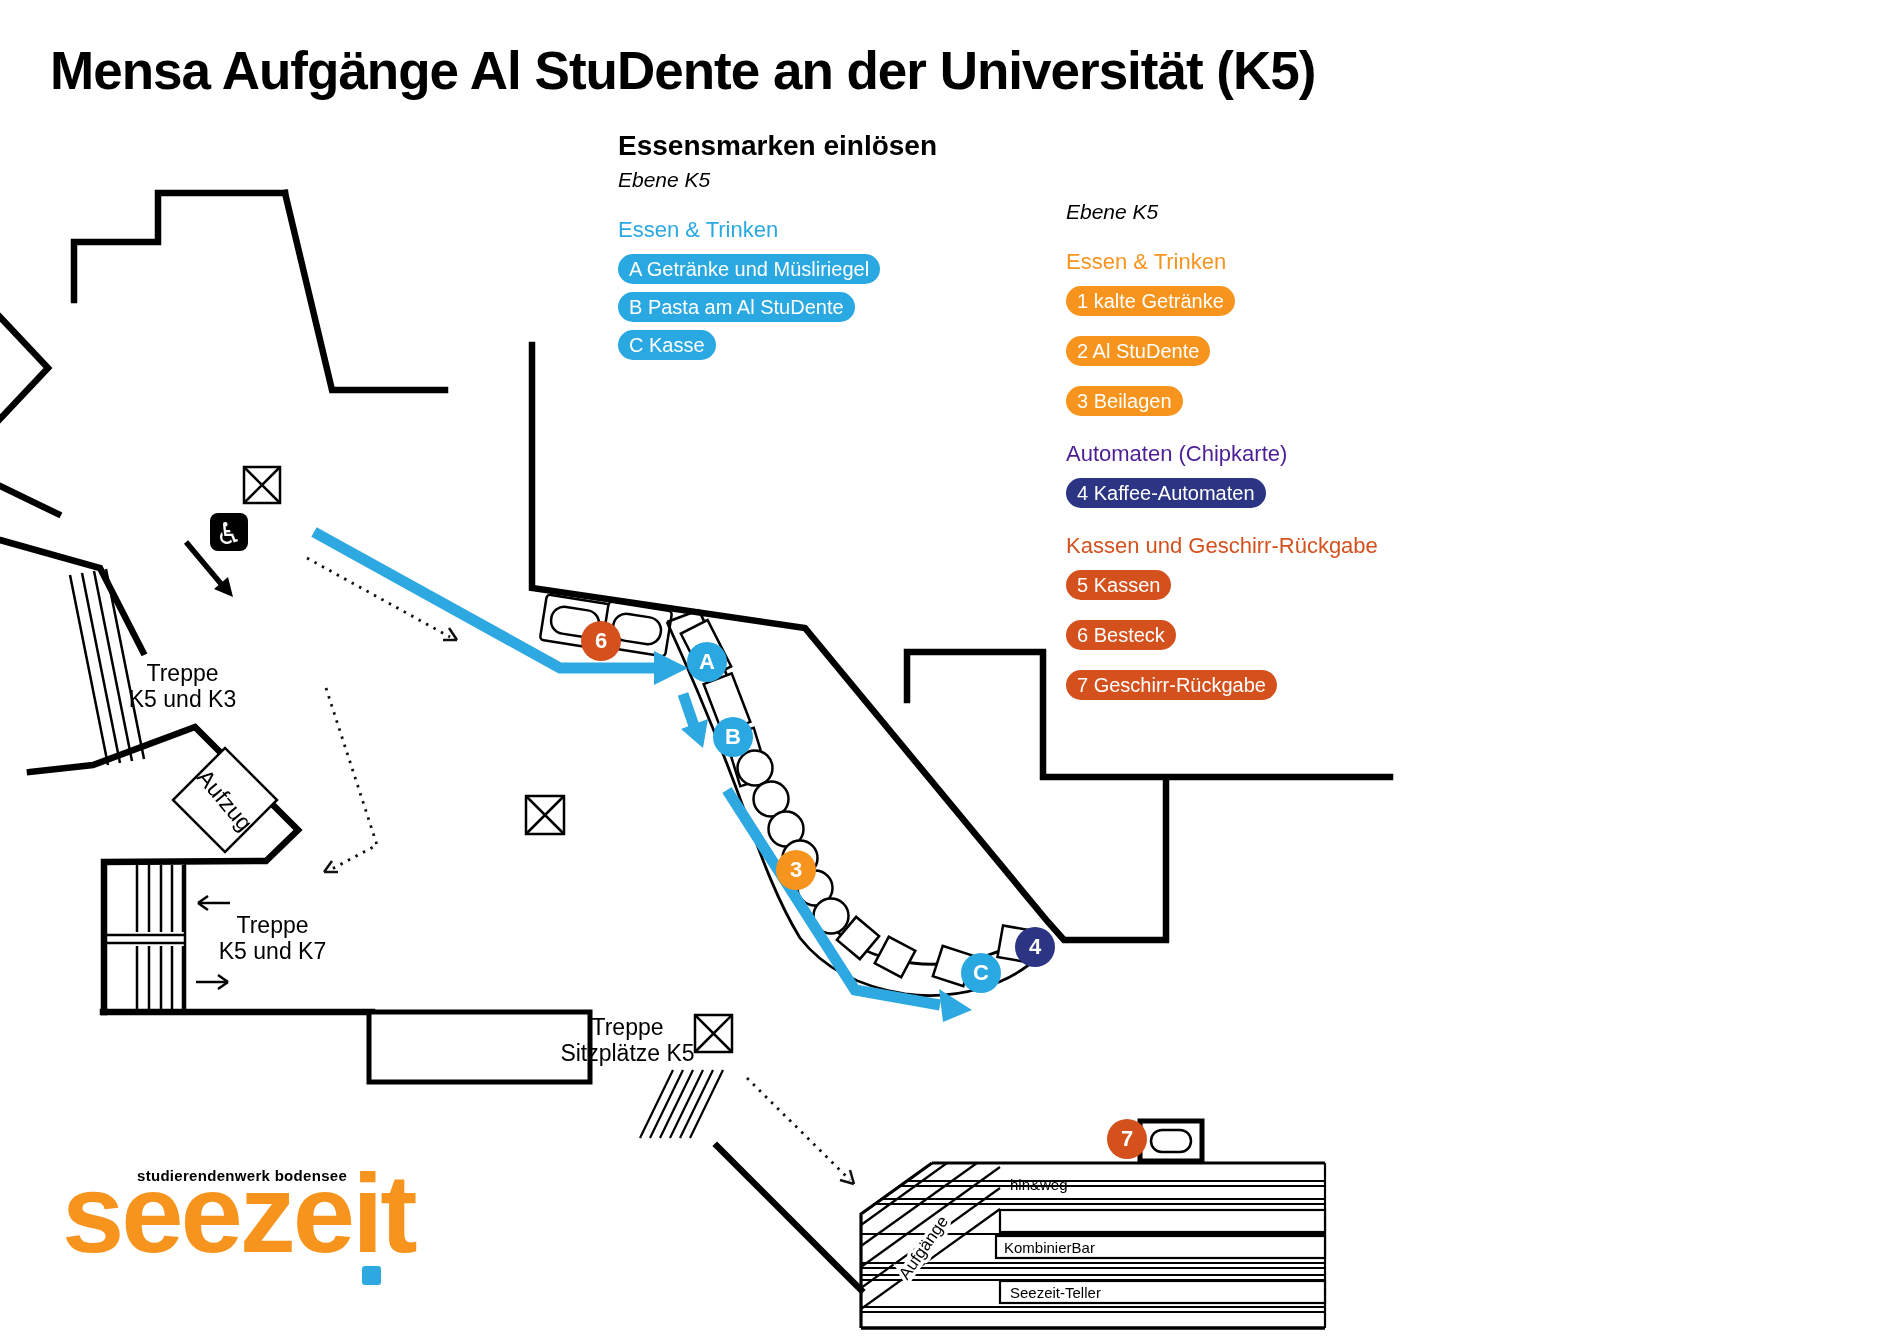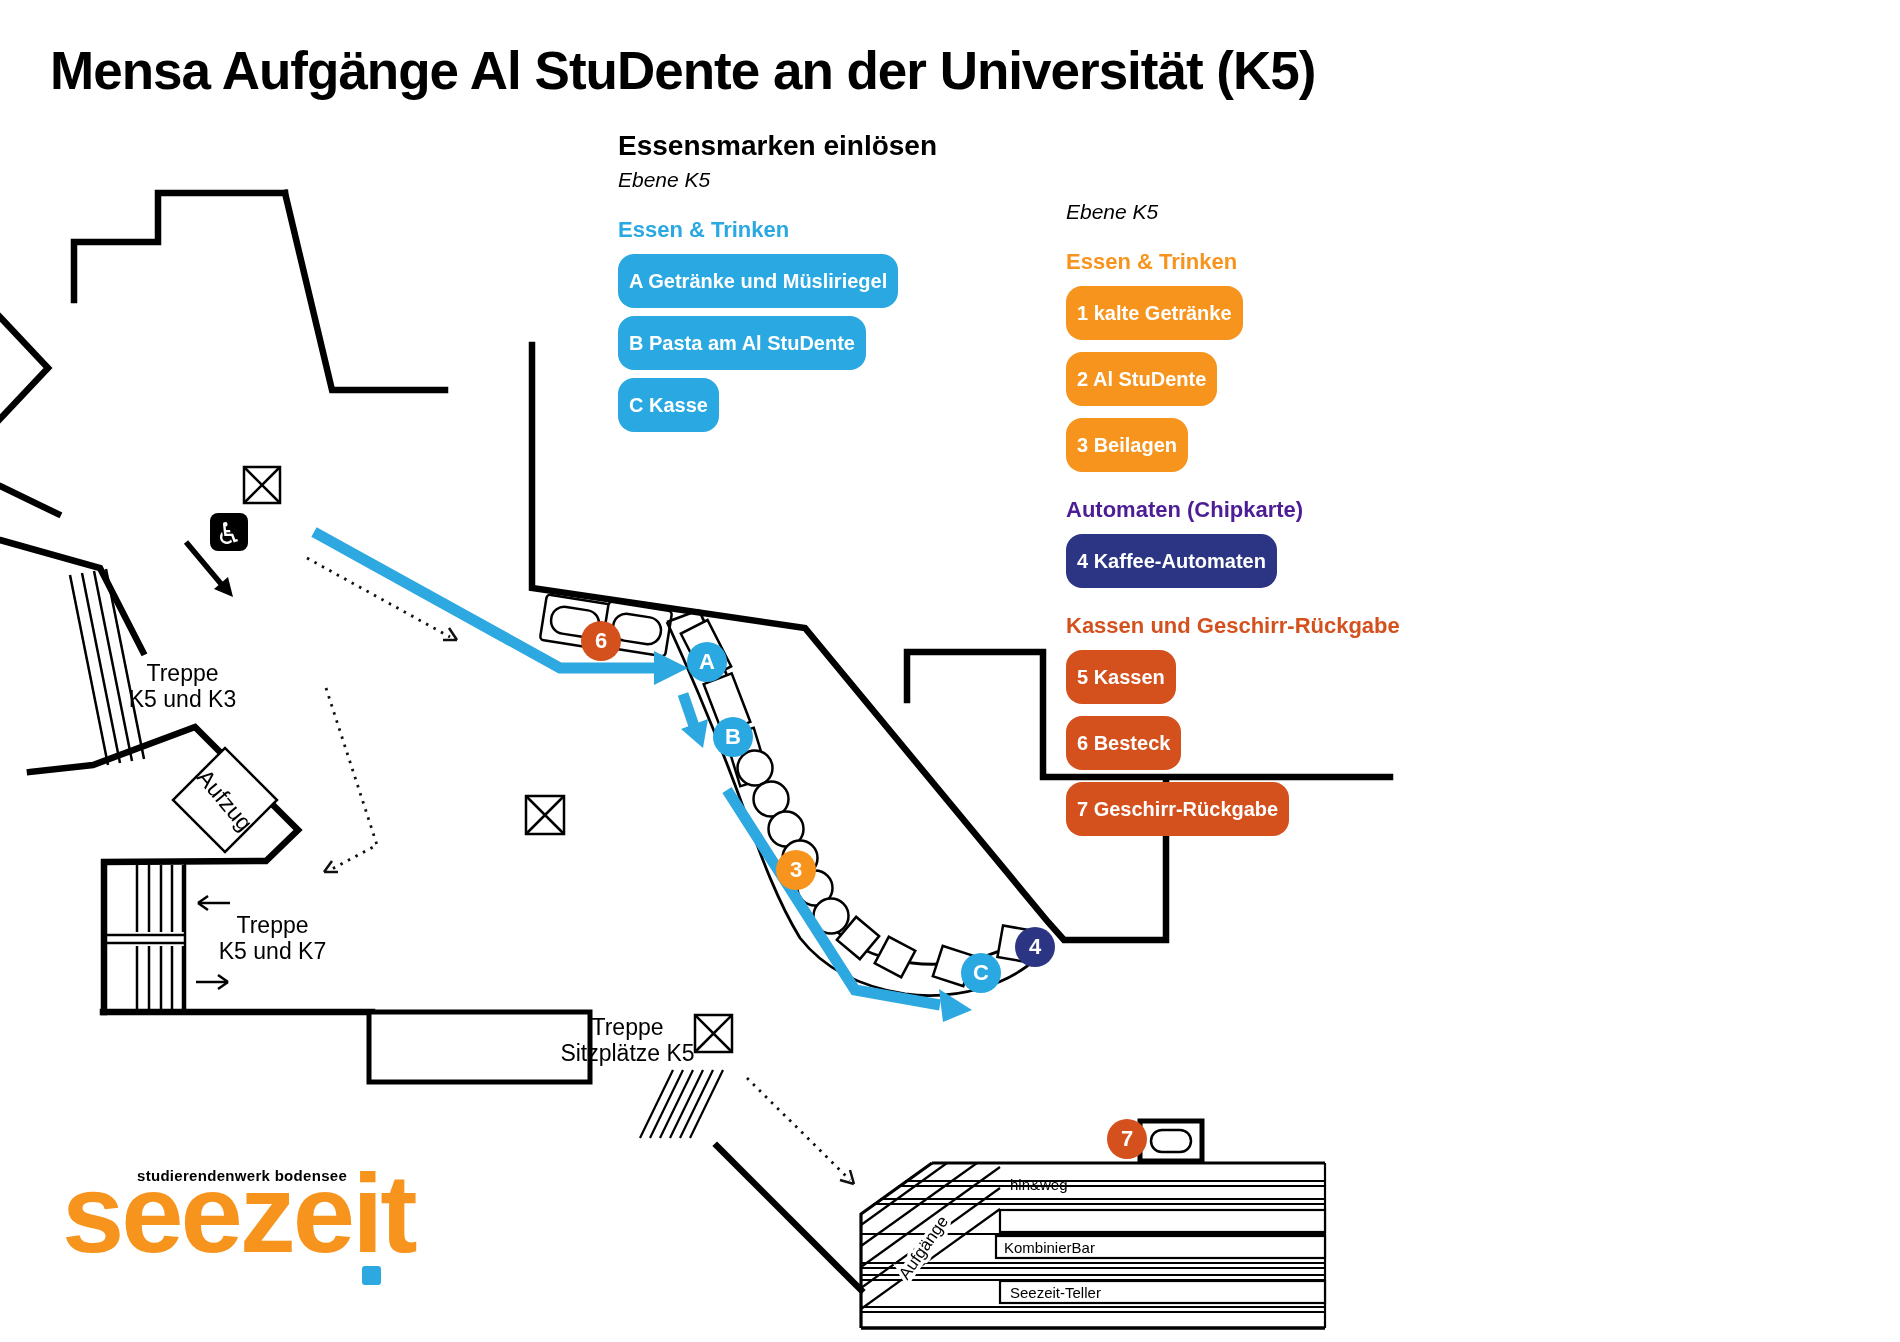--- a/index.html
+++ b/index.html
@@ -8,24 +8,24 @@
   svg{font-family:"Liberation Sans",sans-serif}
   #plan{position:absolute;left:0;top:0}
   .title{position:absolute;left:50px;top:40px;font-size:53px;font-weight:bold;letter-spacing:-1px;white-space:nowrap}
   .legend{position:absolute}
   .legend-left{left:618px;top:130px}
   .legend-right{left:1066px;top:194px}
   .lg-head{font-weight:bold}
   .legend-left .lg-head{font-size:28px}
   .legend-right .lg-head{font-size:26px}
   .lg-level{font-style:italic;font-size:21px;margin-top:6px}
-  .sec-title{font-weight:bold;font-size:22px;margin:25px 0 11px 0;white-space:nowrap}
-  .pill{display:table;color:#fff;font-weight:bold;font-size:20px;line-height:24px;
-        padding:15px 11px;border-radius:16px;margin-bottom:8px;white-space:nowrap}
-  .legend-right .pill{margin-bottom:12px}
+  .sec-title{font-weight:normal;font-size:22px;margin:25px 0 11px 0;white-space:nowrap}
+  .pill{display:table;color:#fff;font-weight:normal;font-size:20px;line-height:24px;
+        padding:3px 11px;border-radius:16px;margin-bottom:8px;white-space:nowrap}
+  .legend-right .pill{margin-bottom:20px}
   .marker{position:absolute;width:40px;height:40px;border-radius:50%;color:#fff;font-weight:bold;
           font-size:22px;line-height:40px;text-align:center}
   .maplabel{position:absolute;font-size:23px;line-height:26px;text-align:center;white-space:nowrap}
   .counterlabel{position:absolute;font-size:15px;white-space:nowrap}
   .tagline{position:absolute;left:137px;top:1167px;font-size:15px;font-weight:bold;letter-spacing:.3px}
   .wordmark{position:absolute;left:62px;top:1158px;font-size:112px;font-weight:bold;letter-spacing:-3px;line-height:1}
   .logodot{position:absolute;left:362px;top:1266px;width:19px;height:19px;border-radius:3px}
 </style>
 </head>
 <body>

